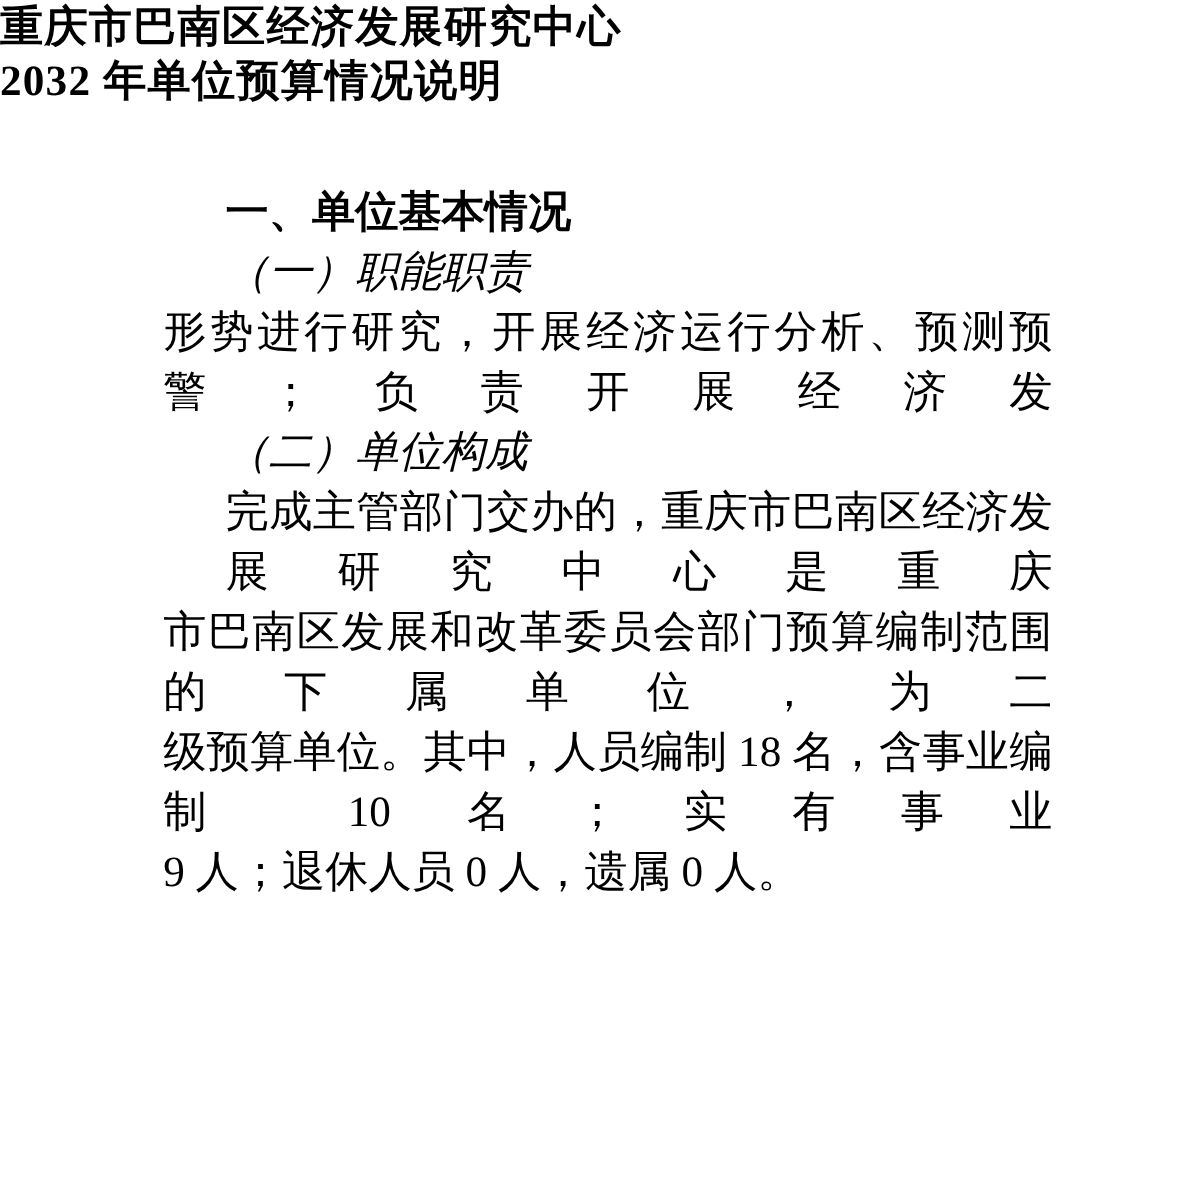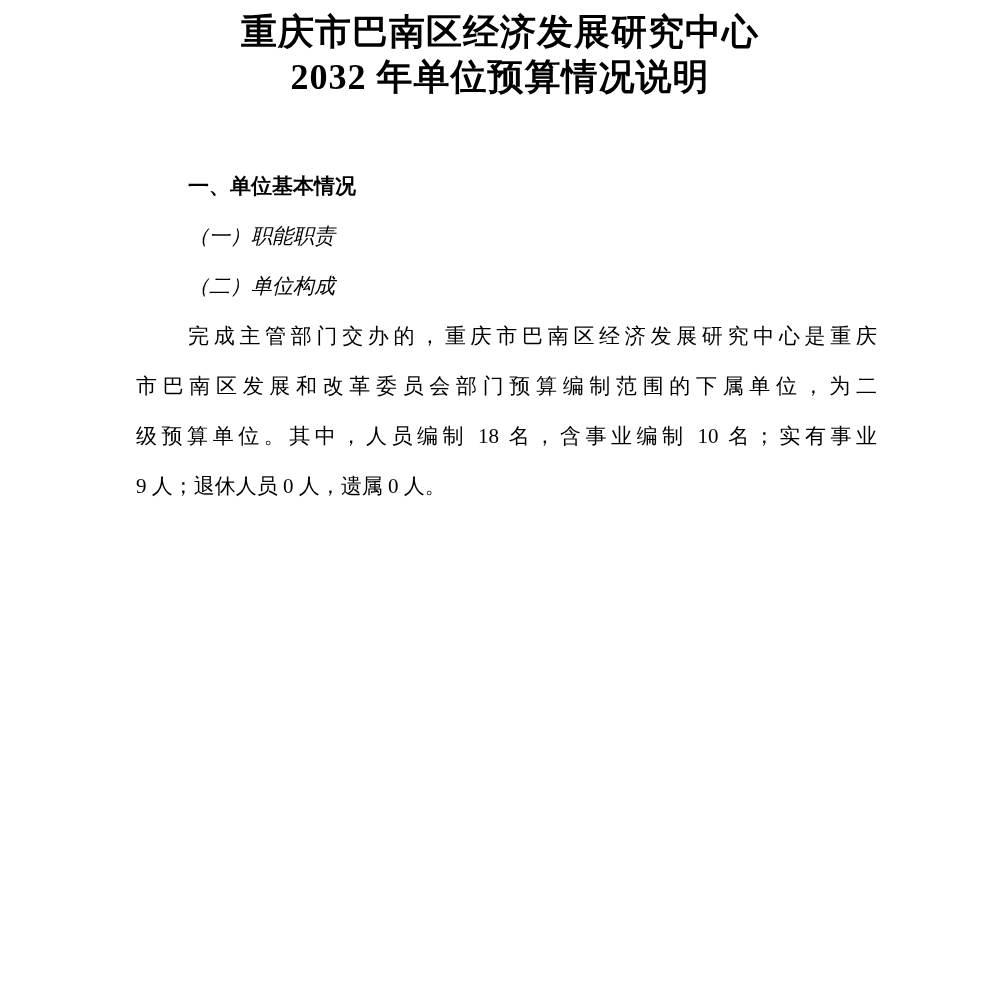--- a/index.html
+++ b/index.html
@@ -7,38 +7,37 @@
   .page {
     position:relative;
     width:1000px;
     height:1002px;
     background:#ffffff;
     color:#000000;
     overflow:hidden;
     font-family:"Liberation Serif","DejaVu Serif",serif;
   }
   .title-block {
-    padding-top:10px;
-    text-align:center;
+    padding-top:0;
   }
   .title-line {
     font-family:"Liberation Serif","DejaVu Serif",serif;
     font-weight:700;
     font-size:36px;
     line-height:45px;
     letter-spacing:1px;
     white-space:nowrap;
   }
   .doc-body {
     margin-top:61px;
     margin-left:136px;
     width:741px;
   }
   .line {
-    font-size:21px;
+    font-size:36px;
     line-height:50px;
     white-space:nowrap;
   }
   .line.justify {
     white-space:normal;
     text-align:justify;
     text-align-last:justify;
     text-justify:inter-character;
   }
   .line.indent { padding-left:52px; }
@@ -56,19 +55,20 @@
 <body>
 
 <div class="page">
   <div class="title-block">
     <div class="title-line">重庆市巴南区经济发展研究中心</div>
     <div class="title-line">2032 年单位预算情况说明</div>
   </div>
   <div class="doc-body">
       <div class="line heading">一、单位基本情况</div>
       <div class="line subheading">（一）职能职责</div>
+      <div class="line body justify">形势进行研究，开展经济运行分析、预测预警；负责开展经济发</div>
       <div class="line subheading">（二）单位构成</div>
       <div class="line body justify indent">完成主管部门交办的，重庆市巴南区经济发展研究中心是重庆</div>
       <div class="line body justify">市巴南区发展和改革委员会部门预算编制范围的下属单位，为二</div>
       <div class="line body justify">级预算单位。其中，人员编制 18 名，含事业编制 10 名；实有事业</div>
       <div class="line body">9 人；退休人员 0 人，遗属 0 人。</div>
     </div>
 </div>
 
 </body></html>

